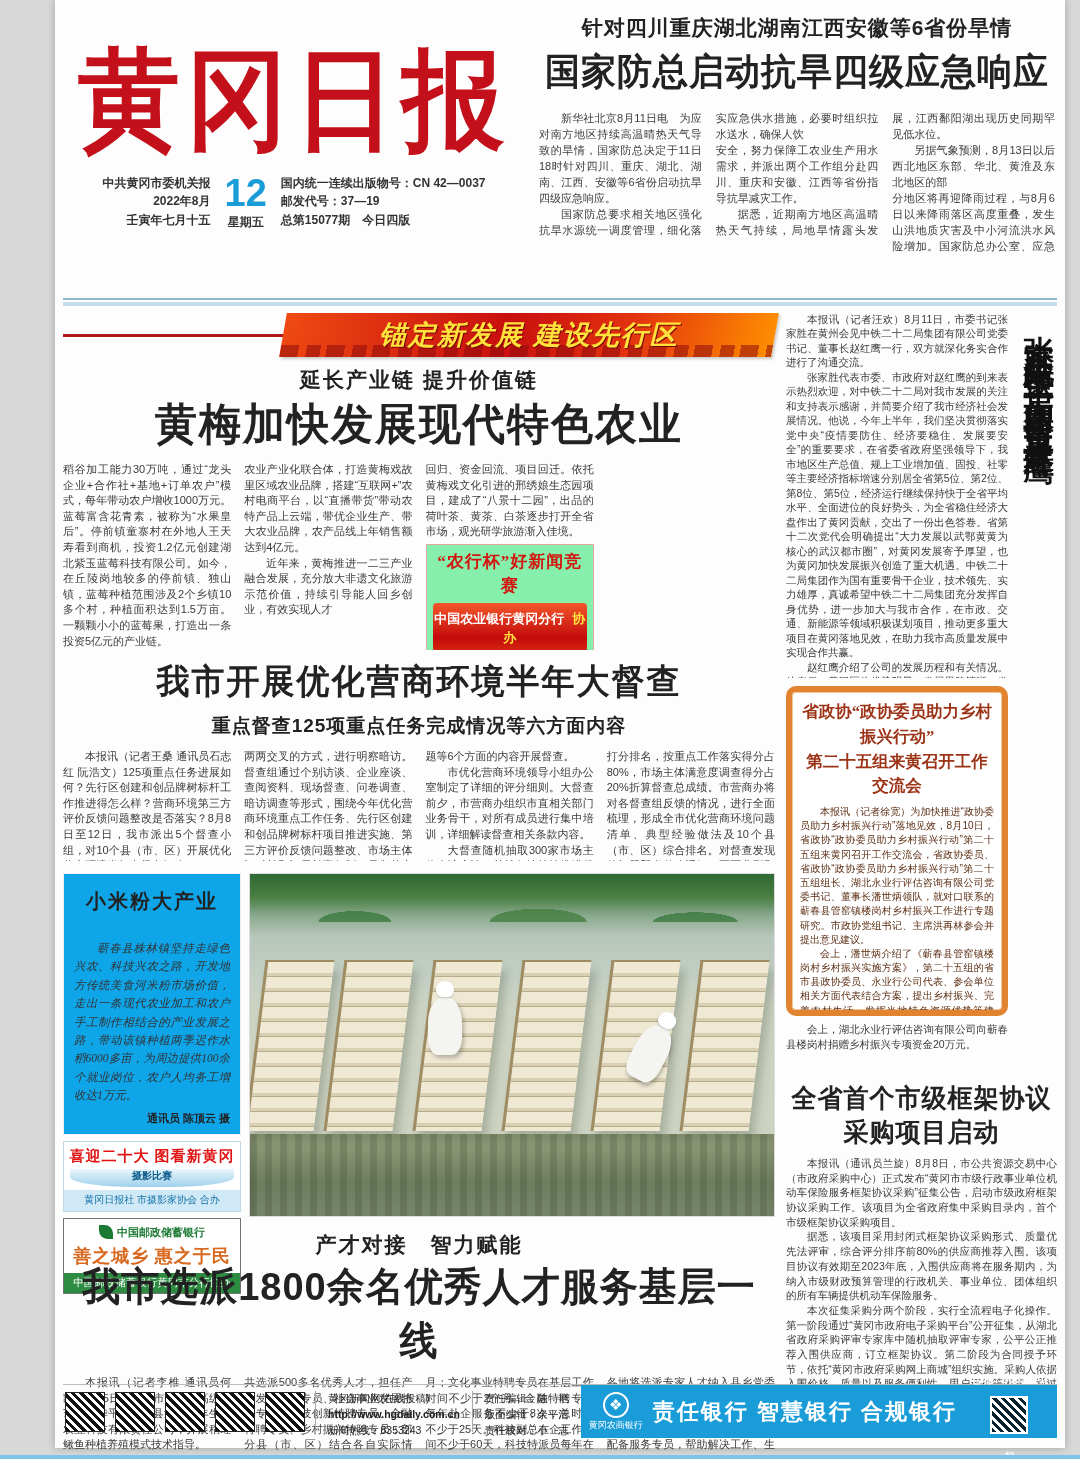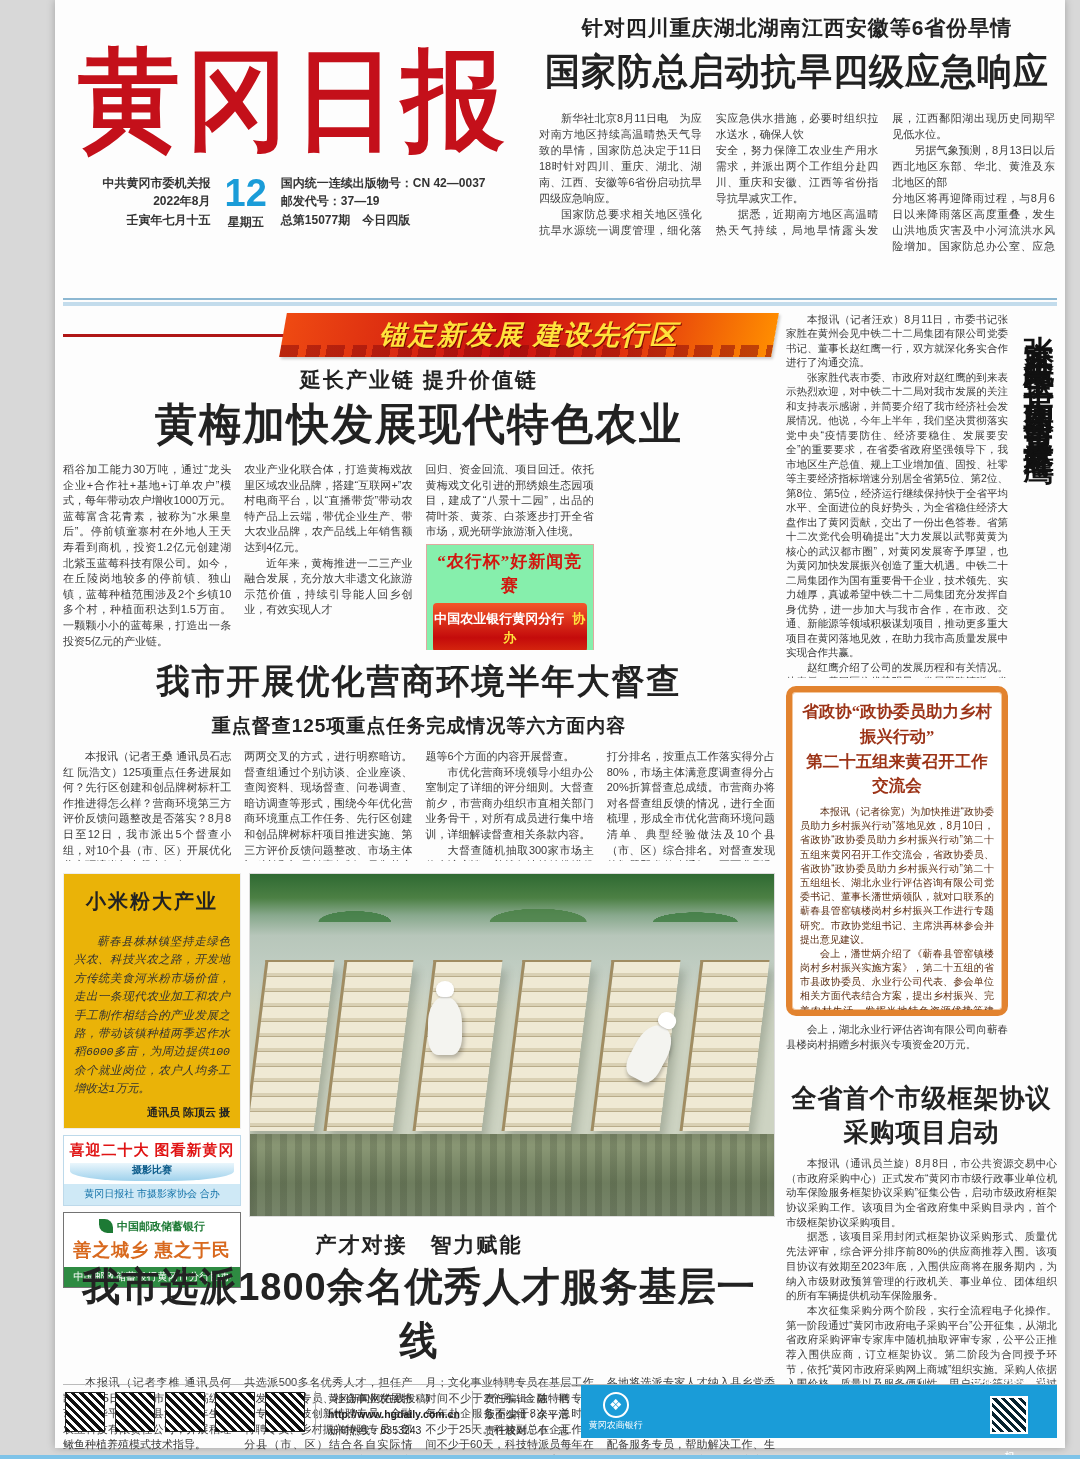--- a/index.html
+++ b/index.html
@@ -67,23 +67,23 @@
   .ad-abc .band .l1 { color:#fff; font-weight:700; font-size:13px; }
   .ad-abc .band .l1 em { color:#ffe23c; font-style:normal; margin-left:8px; }
 
   .dc-headline { font-size:33px; letter-spacing:2px; margin-top:10px; }
   .dc-sub { text-align:center; font-size:19px; font-weight:700; letter-spacing:1px; margin:8px 0 10px 0; }
   .dc-body { height:112px; }
 
   
   .photo-row { display:flex; gap:8px; margin-top:12px; height:344px; }
   .side-box { width:178px; display:flex; flex-direction:column; gap:6px; }
-  .mf-box { border:1px solid #eee; background:#eab308; padding:14px 10px 8px 10px; flex:1; }
+  .mf-box { border:1px solid #eee; background:#0ea5e9; padding:14px 10px 8px 10px; flex:1; }
   .mf-title { text-align:center; font-size:20px; font-weight:900; font-family:"Liberation Serif",serif; letter-spacing:2px; }
-  .mf-cap { margin-top:18px; font-family:Liberation Mono, monospace; font-style:italic; font-size:11.5px;
+  .mf-cap { margin-top:24px; font-family:Liberation Serif, serif; font-style:italic; font-size:11.5px;
             line-height:1.6; text-align:justify; color:#333; text-indent:2em; }
   .mf-credit { text-align:right; font-size:11px; margin-top:6px; font-weight:600; }
   .contest { border:1px solid #bdd9ea; background:#fff; text-align:center; }
   .contest .l1 { color:#e01414; font-weight:900; font-size:15px; padding-top:5px; letter-spacing:1px; }
   .contest .l2 { margin:3px 6px 0 6px; height:18px; font-size:10px; font-weight:700; color:#0b5b8a;
                  background:linear-gradient(180deg,#eaf6fc,#9ed1ec); border-radius:0 0 40% 40%/0 0 10px 10px; }
   .contest .l3 { margin-top:3px; background:#cfe9f6; color:#1372a8; font-size:10px; padding:3px 0 4px 0; }
   .ad-psbc { border:1px solid #737373; background:#fff; text-align:center; }
   .ad-psbc .lg { display:flex; align-items:center; justify-content:center; gap:4px; padding-top:6px;
                  color:#1d7a35; font-weight:700; font-size:11px; }
@@ -366,20 +366,21 @@
       <div class="fo-ed">
         <div>责任编辑：陈　艳</div>
         <div>版面编辑：余平清</div>
         <div>责任校对：小　志</div>
       </div>
       <div class="bank-ad">
         <div class="bank-id">
           <div class="bank-logo">❖</div>
           <div class="bank-nm">黄冈农商银行</div>
         </div>
+        <div class="bank-slogan">责任银行  智慧银行  合规银行</div>
         <div class="bank-right">
           <div class="bank-phone">电话：8663671</div>
           <div class="bank-qr"></div>
           <div class="scan">扫码申贷</div>
         </div>
       </div>
     </footer>
   </div>
 
   <div class="bottom-rule"></div>

